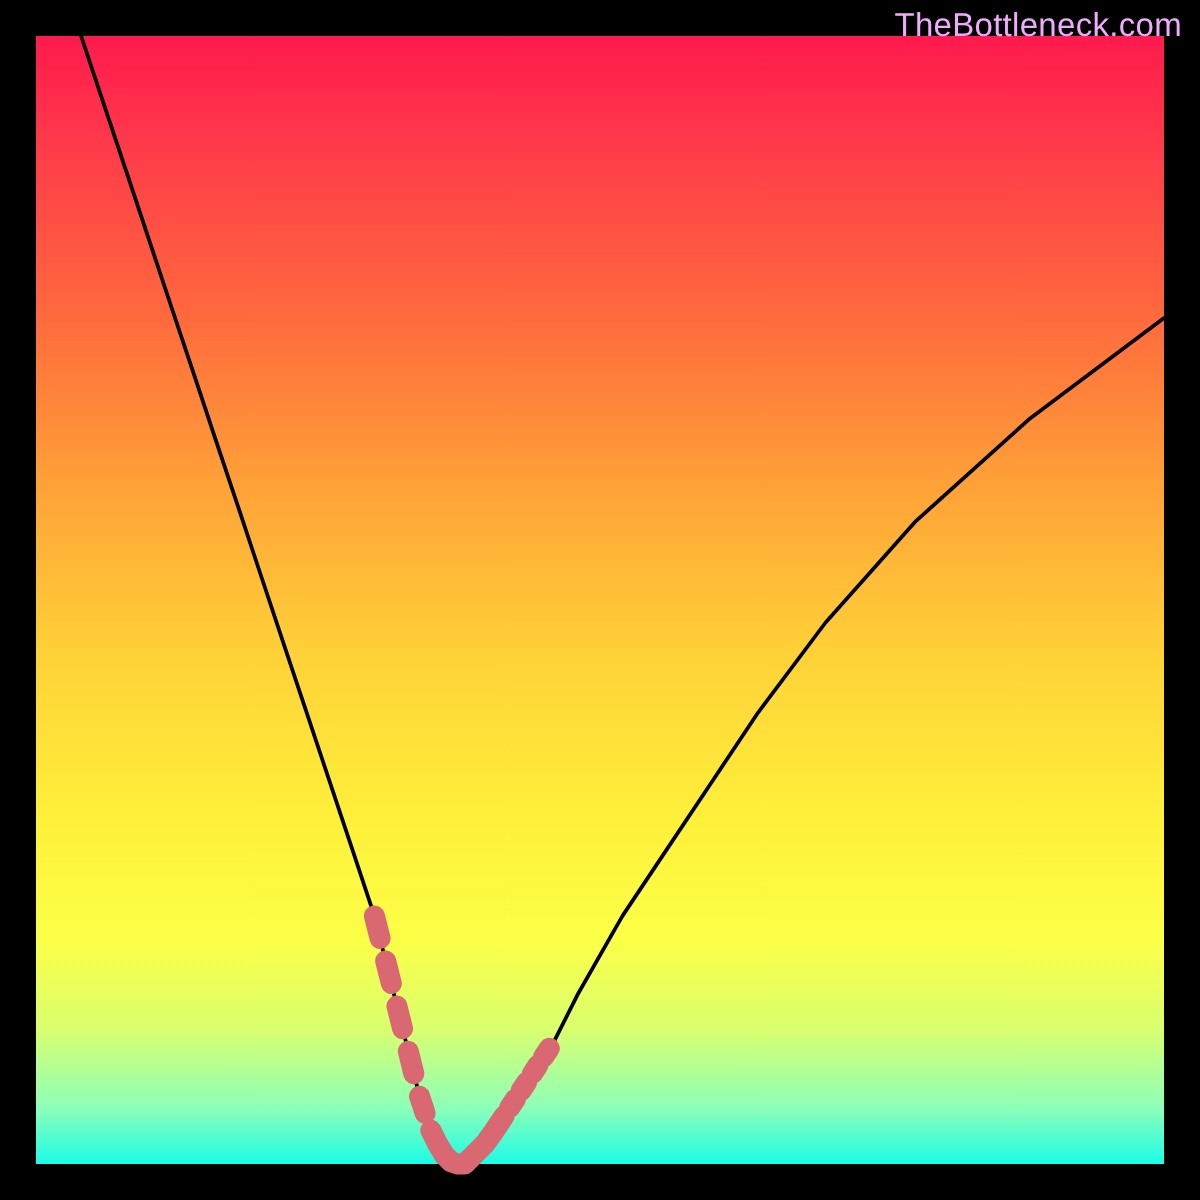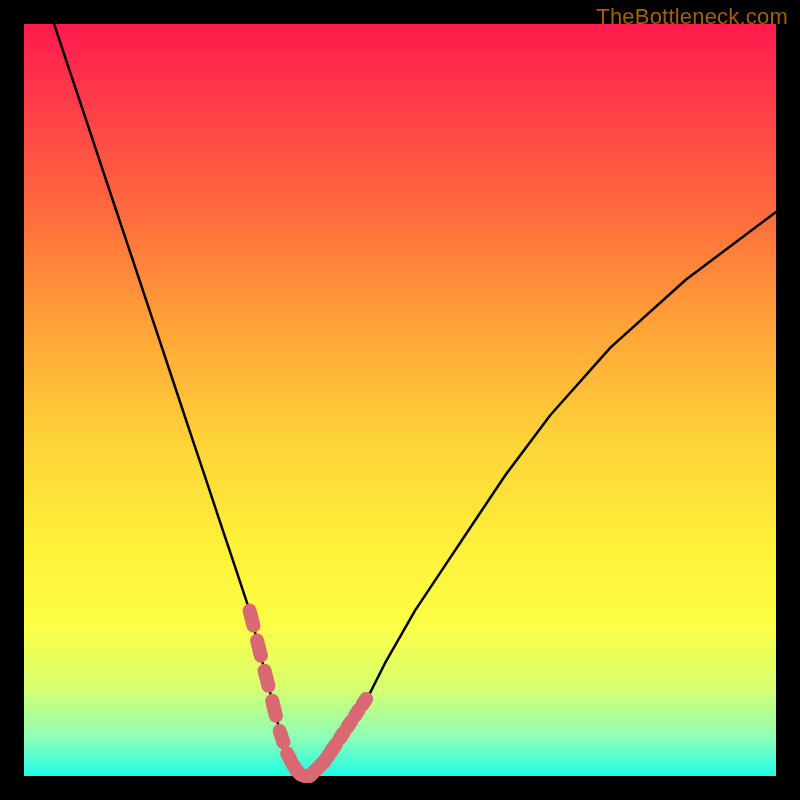--- a/index.html
+++ b/index.html
@@ -28,21 +28,21 @@
       #fcff47 80%,
       #d9ff6e 88%,
       #8dffb8 95%,
       #1cfce6 100%
     );
   }
   .watermark {
     position: absolute;
     top: 4px;
     right: 12px;
-    color: #a16207;
+    color: #f0abfc;
     font-size: 22px;
     font-weight: 500;
     letter-spacing: 0.2px;
     z-index: 10;
   }
   svg.plot {
     position: absolute;
     left: 24px;
     top: 24px;
     width: 752px;

